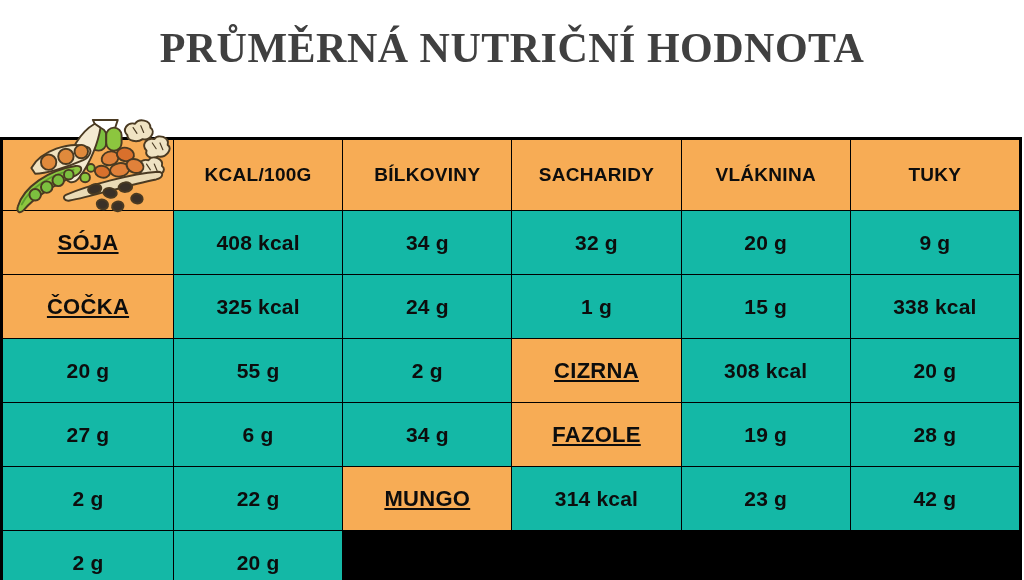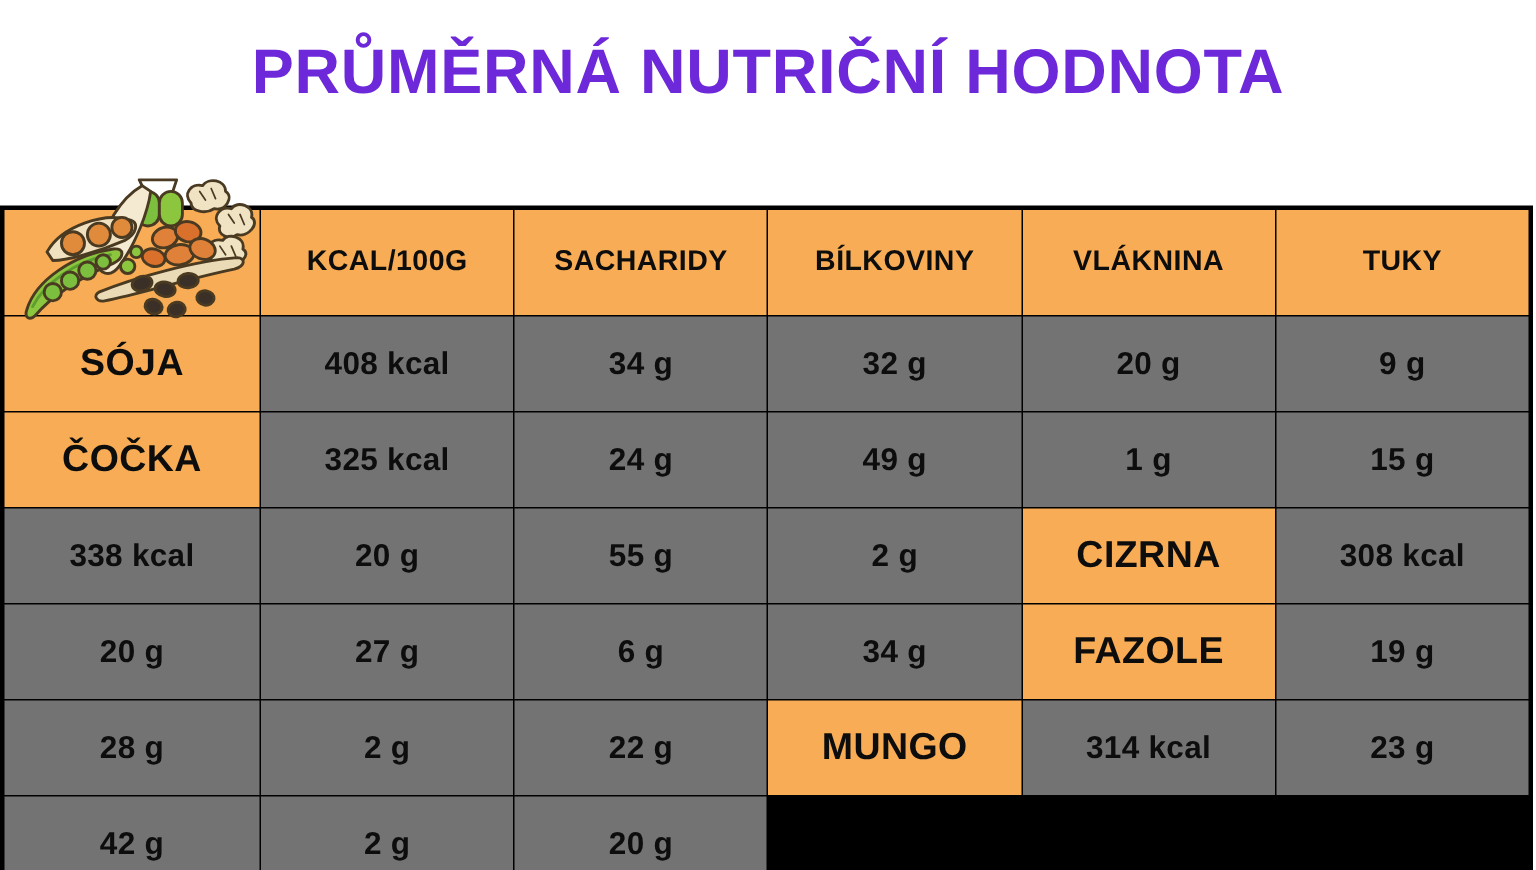--- a/index.html
+++ b/index.html
@@ -1,34 +1,34 @@
 <!DOCTYPE html>
 <html><head>
 <meta charset="utf-8">
 <style>
   * { margin:0; padding:0; box-sizing:border-box; }
   html,body { width:1024px; height:580px; background:#ffffff; overflow:hidden;
               font-family:"Liberation Sans", sans-serif; color:#0d0d0d; }
   .page { position:relative; width:1024px; height:580px; background:#ffffff; }
 
   .title { position:absolute; top:24px; left:0; width:100%; text-align:center;
-           font-size:42px; font-weight:700; letter-spacing:0.5px; color:#6d28d9;
-           font-family:Liberation Sans, sans-serif; }
+           font-size:42px; font-weight:700; letter-spacing:0.5px; color:#404040;
+           font-family:Liberation Serif, serif; }
 
   .board { position:absolute; left:0; top:101px; width:1022px; height:472px;
            background:#000000; display:grid;
            grid-template-columns:170px repeat(5, 1fr);
            grid-template-rows:70px repeat(6, 63px);
            gap:1px; padding:3px;margin-top:36px; }
 
   .cell { display:flex; align-items:center; justify-content:center;
-          background:#737373; text-align:center; }
+          background:#14b8a6; text-align:center; }
   .cell.orange { background:#f7ac55; }
   .cell.head   { font-size:19px; font-weight:700; letter-spacing:0.3px; }
-  .cell.rowlab { font-size:25px; font-weight:700; letter-spacing:0.3px; }
+  .cell.rowlab { font-size:22px; font-weight:700; letter-spacing:0.3px;text-decoration:underline; }
   .cell.val    { font-size:21px; font-weight:700; letter-spacing:0.2px; }
 
   .corner { position:relative; overflow:visible; }
   .corner svg { position:absolute; left:3px; top:-22px; width:164px; height:96px;
                 overflow:visible; z-index:5; }
 </style>
 </head>
 <body>
 
 <div class="page">
@@ -78,34 +78,33 @@
         <circle cx="42" cy="72" r="6" fill="#7cbf3f"></circle>
         <circle cx="54" cy="65" r="6" fill="#7cbf3f"></circle>
         <circle cx="65" cy="59" r="5" fill="#7cbf3f"></circle>
 
         <circle cx="82" cy="62" r="5" fill="#8cc63f"></circle>
         <circle cx="88" cy="52" r="4" fill="#8cc63f"></circle>
       </svg>
     </div>
 
   <div class="cell orange head">KCAL/100G</div>
+      <div class="cell orange head">BÍLKOVINY</div>
       <div class="cell orange head">SACHARIDY</div>
-      <div class="cell orange head">BÍLKOVINY</div>
       <div class="cell orange head">VLÁKNINA</div>
       <div class="cell orange head">TUKY</div>
       <div class="cell orange rowlab">SÓJA</div>
       <div class="cell val">408 kcal</div>
       <div class="cell val">34 g</div>
       <div class="cell val">32 g</div>
       <div class="cell val">20 g</div>
       <div class="cell val">9 g</div>
       <div class="cell orange rowlab">ČOČKA</div>
       <div class="cell val">325 kcal</div>
       <div class="cell val">24 g</div>
-      <div class="cell val">49 g</div>
       <div class="cell val">1 g</div>
       <div class="cell val">15 g</div>
       <div class="cell val">338 kcal</div>
       <div class="cell val">20 g</div>
       <div class="cell val">55 g</div>
       <div class="cell val">2 g</div>
       <div class="cell orange rowlab">CIZRNA</div>
       <div class="cell val">308 kcal</div>
       <div class="cell val">20 g</div>
       <div class="cell val">27 g</div>

